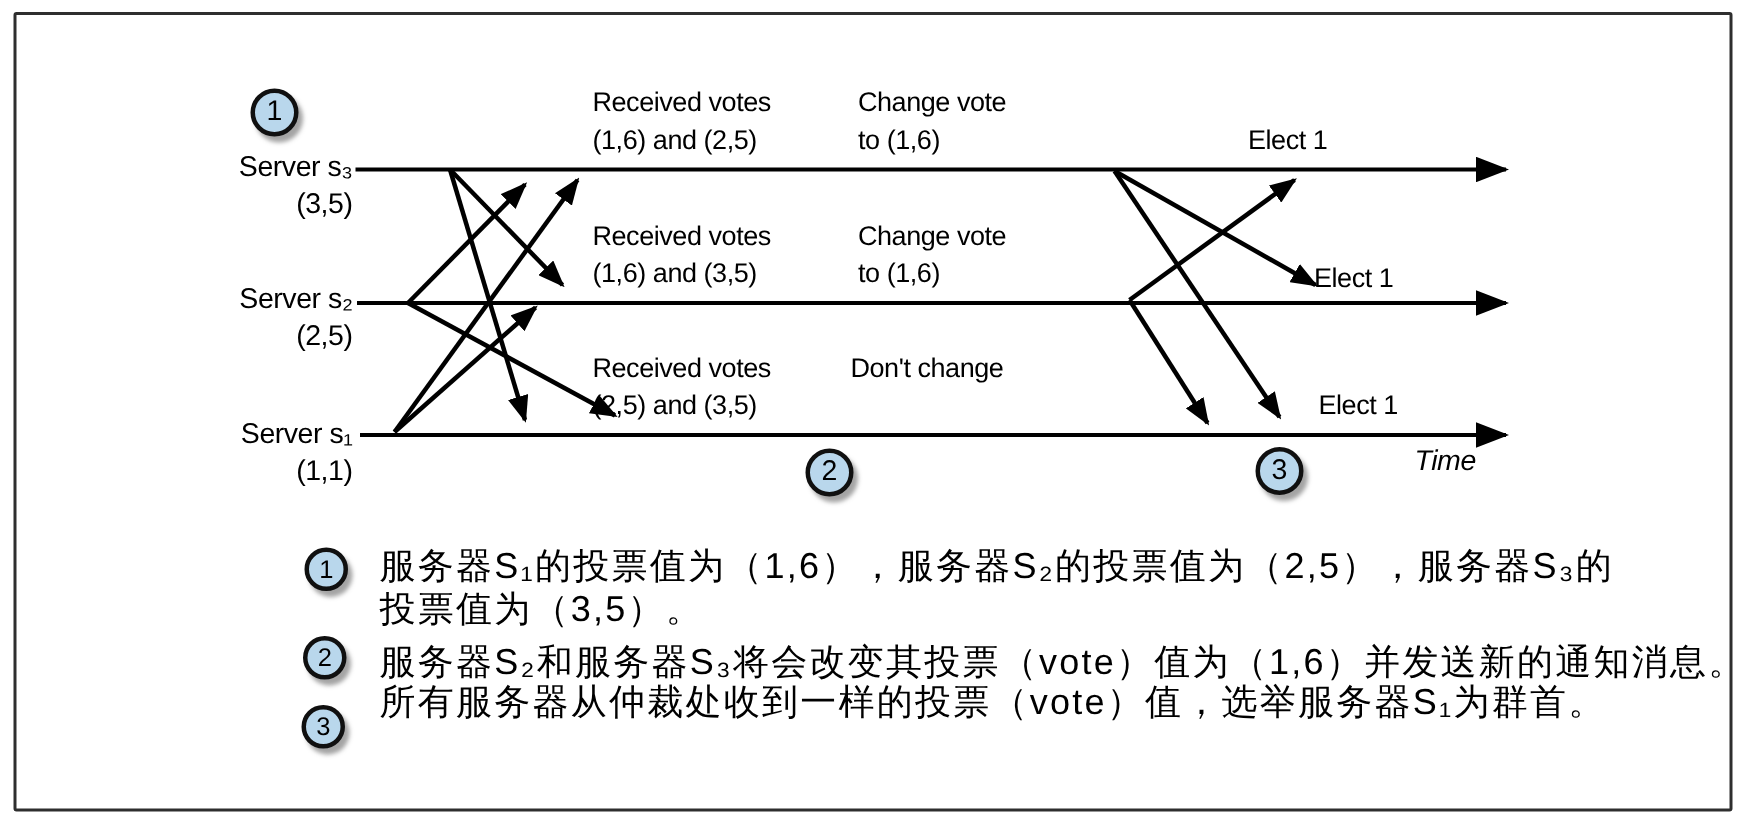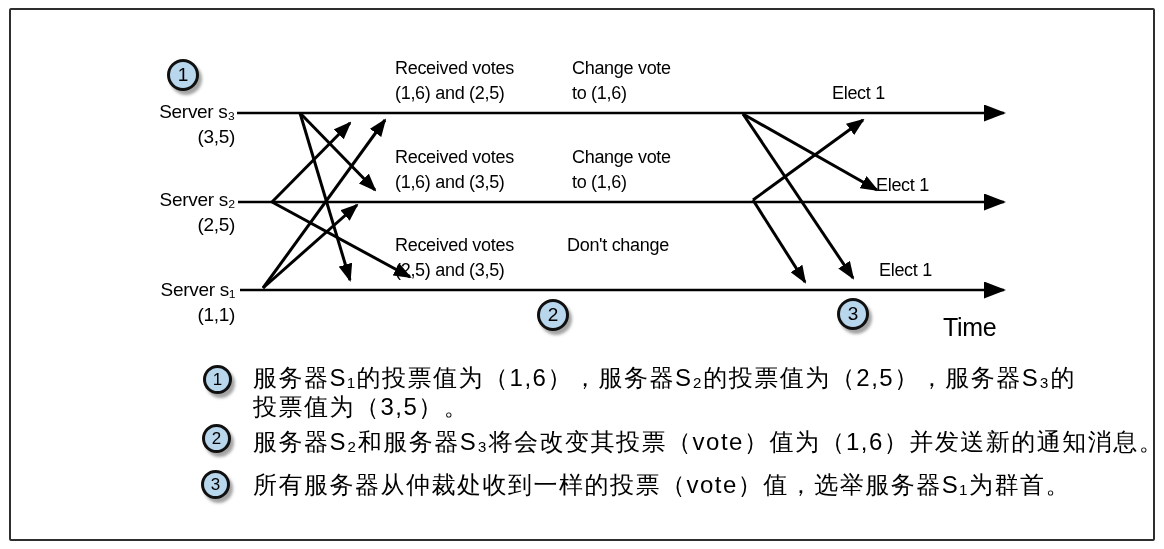--- a/index.html
+++ b/index.html
@@ -101,29 +101,29 @@
     <div>to (1,6)</div>
   </div>
   <div class="lbl" style="left:567px;top:233px;width:170px;">
     <div>Don't change</div>
   </div>
 
   <div class="lbl single" style="left:832px;top:83px;width:100px;">Elect 1</div>
   <div class="lbl single" style="left:876px;top:175px;width:100px;">Elect 1</div>
   <div class="lbl single" style="left:879px;top:260px;width:100px;">Elect 1</div>
 
-  <div class="lbl single" style="left:943px;top:317px;width:100px;font-size:25px;">Time</div>
+  <div class="lbl single" style="left:943px;top:298px;width:100px;font-size:19px;font-style:italic;">Time</div>
 
   <div class="badge" style="left:167px;top:59px;">1</div>
   <div class="badge" style="left:537px;top:299px;">2</div>
   <div class="badge" style="left:837px;top:298px;">3</div>
 
   <div class="badge small" style="left:203px;top:365px;">1</div>
   <div class="note-line" style="left:253px;top:364px;">服务器S₁的投票值为（1,6），服务器S₂的投票值为（2,5），服务器S₃的</div>
   <div class="note-line" style="left:253px;top:393px;">投票值为（3,5）。</div>
 
   <div class="badge small" style="left:202px;top:424px;">2</div>
   <div class="note-line" style="left:253px;top:428px;">服务器S₂和服务器S₃将会改变其投票（vote）值为（1,6）并发送新的通知消息。</div>
 
   <div class="badge small" style="left:201px;top:470px;">3</div>
-  <div class="note-line" style="left:253px;top:471px;">所有服务器从仲裁处收到一样的投票（vote）值，选举服务器S₁为群首。</div>
+  <div class="note-line" style="left:253px;top:455px;">所有服务器从仲裁处收到一样的投票（vote）值，选举服务器S₁为群首。</div>
 
 </div>
 
 </body></html>

